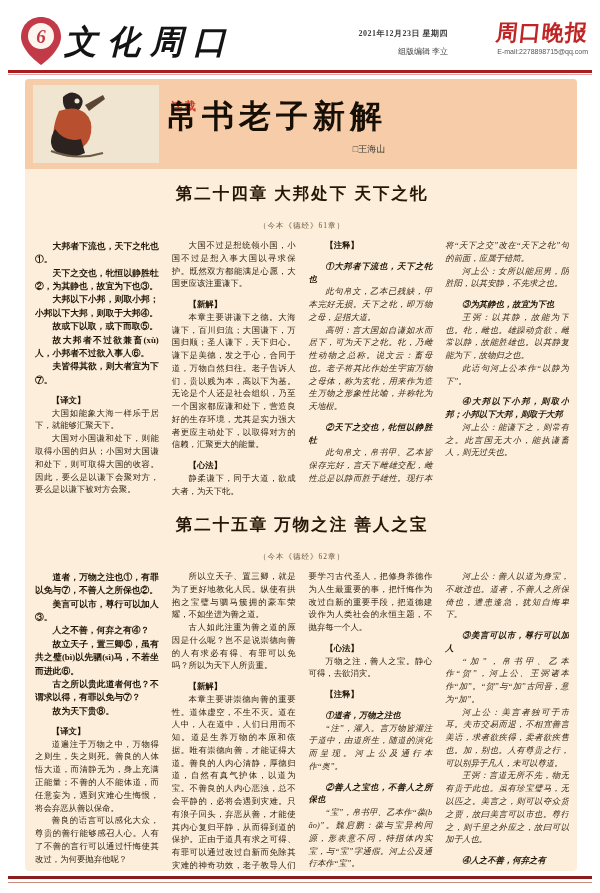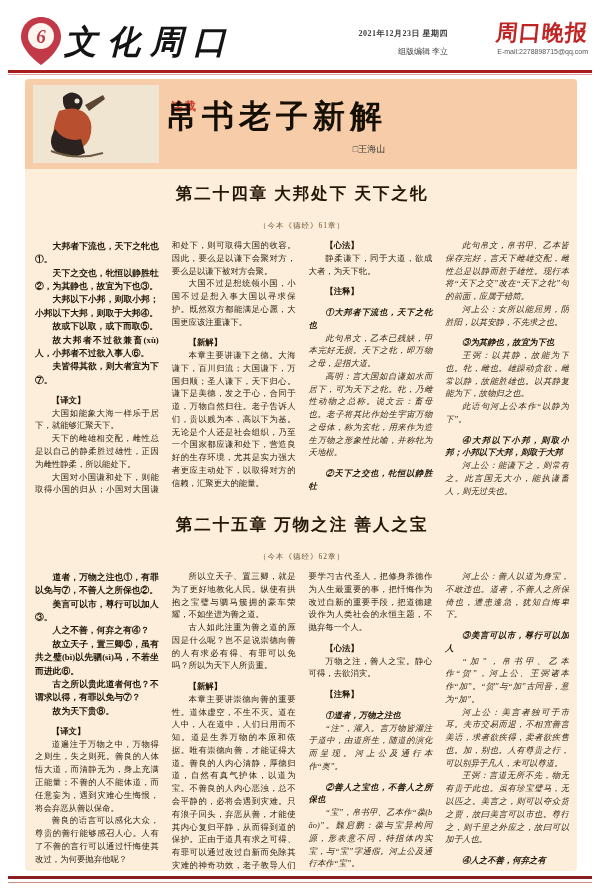--- a/index.html
+++ b/index.html
@@ -96,21 +96,20 @@
       <div class="chap-body body1">
 
       <p class="p orig">大邦者下流也，天下之牝也①。</p>
           <p class="p orig">天下之交也，牝恒以静胜牡②，为其静也，故宜为下也③。</p>
           <p class="p orig">大邦以下小邦，则取小邦；小邦以下大邦，则取于大邦④。</p>
           <p class="p orig">故或下以取，或下而取⑤。</p>
           <p class="p orig">故大邦者不过欲兼畜(xù)人，小邦者不过欲入事人⑥。</p>
           <p class="p orig">夫皆得其欲，则大者宜为下⑦。</p>
           <p class="p head">【译文】</p>
           <p class="p normal">大国如能象大海一样乐于居下，就能够汇聚天下。</p>
-          <p class="p normal">天下的雌雄相交配，雌性总是以自己的静柔胜过雄性，正因为雌性静柔，所以能处下。</p>
           <p class="p normal">大国对小国谦和处下，则能取得小国的归从；小国对大国谦和处下，则可取得大国的收容。因此，要么是以谦下会聚对方，要么是以谦下被对方会聚。</p>
           <p class="p normal">大国不过是想统领小国，小国不过是想入事大国以寻求保护。既然双方都能满足心愿，大国更应该注重谦下。</p>
           <p class="p head">【新解】</p>
           <p class="p normal">本章主要讲谦下之德。大海谦下，百川归流；大国谦下，万国归顺；圣人谦下，天下归心。谦下是美德，发之于心，合同于道，万物自然归往。老子告诉人们，贵以贱为本，高以下为基。无论是个人还是社会组织，乃至一个国家都应谦和处下，营造良好的生存环境，尤其是实力强大者更应主动处下，以取得对方的信赖，汇聚更大的能量。</p>
           <p class="p head">【心法】</p>
           <p class="p normal">静柔谦下，同于大道，欲成大者，为天下牝。</p>
           <p class="p head">【注释】</p>
           <p class="p note-title">①大邦者下流也，天下之牝也</p>
           <p class="p note">此句帛文，乙本已残缺，甲本完好无损。天下之牝，即万物之母，是指大道。</p>
           <p class="p note">高明：言大国如自谦如水而居下，可为天下之牝。牝，乃雌性动物之总称。说文云：畜母也。老子将其比作始生宇宙万物之母体，称为玄牝，用来作为造生万物之形象性比喻，并称牝为天地根。</p>

